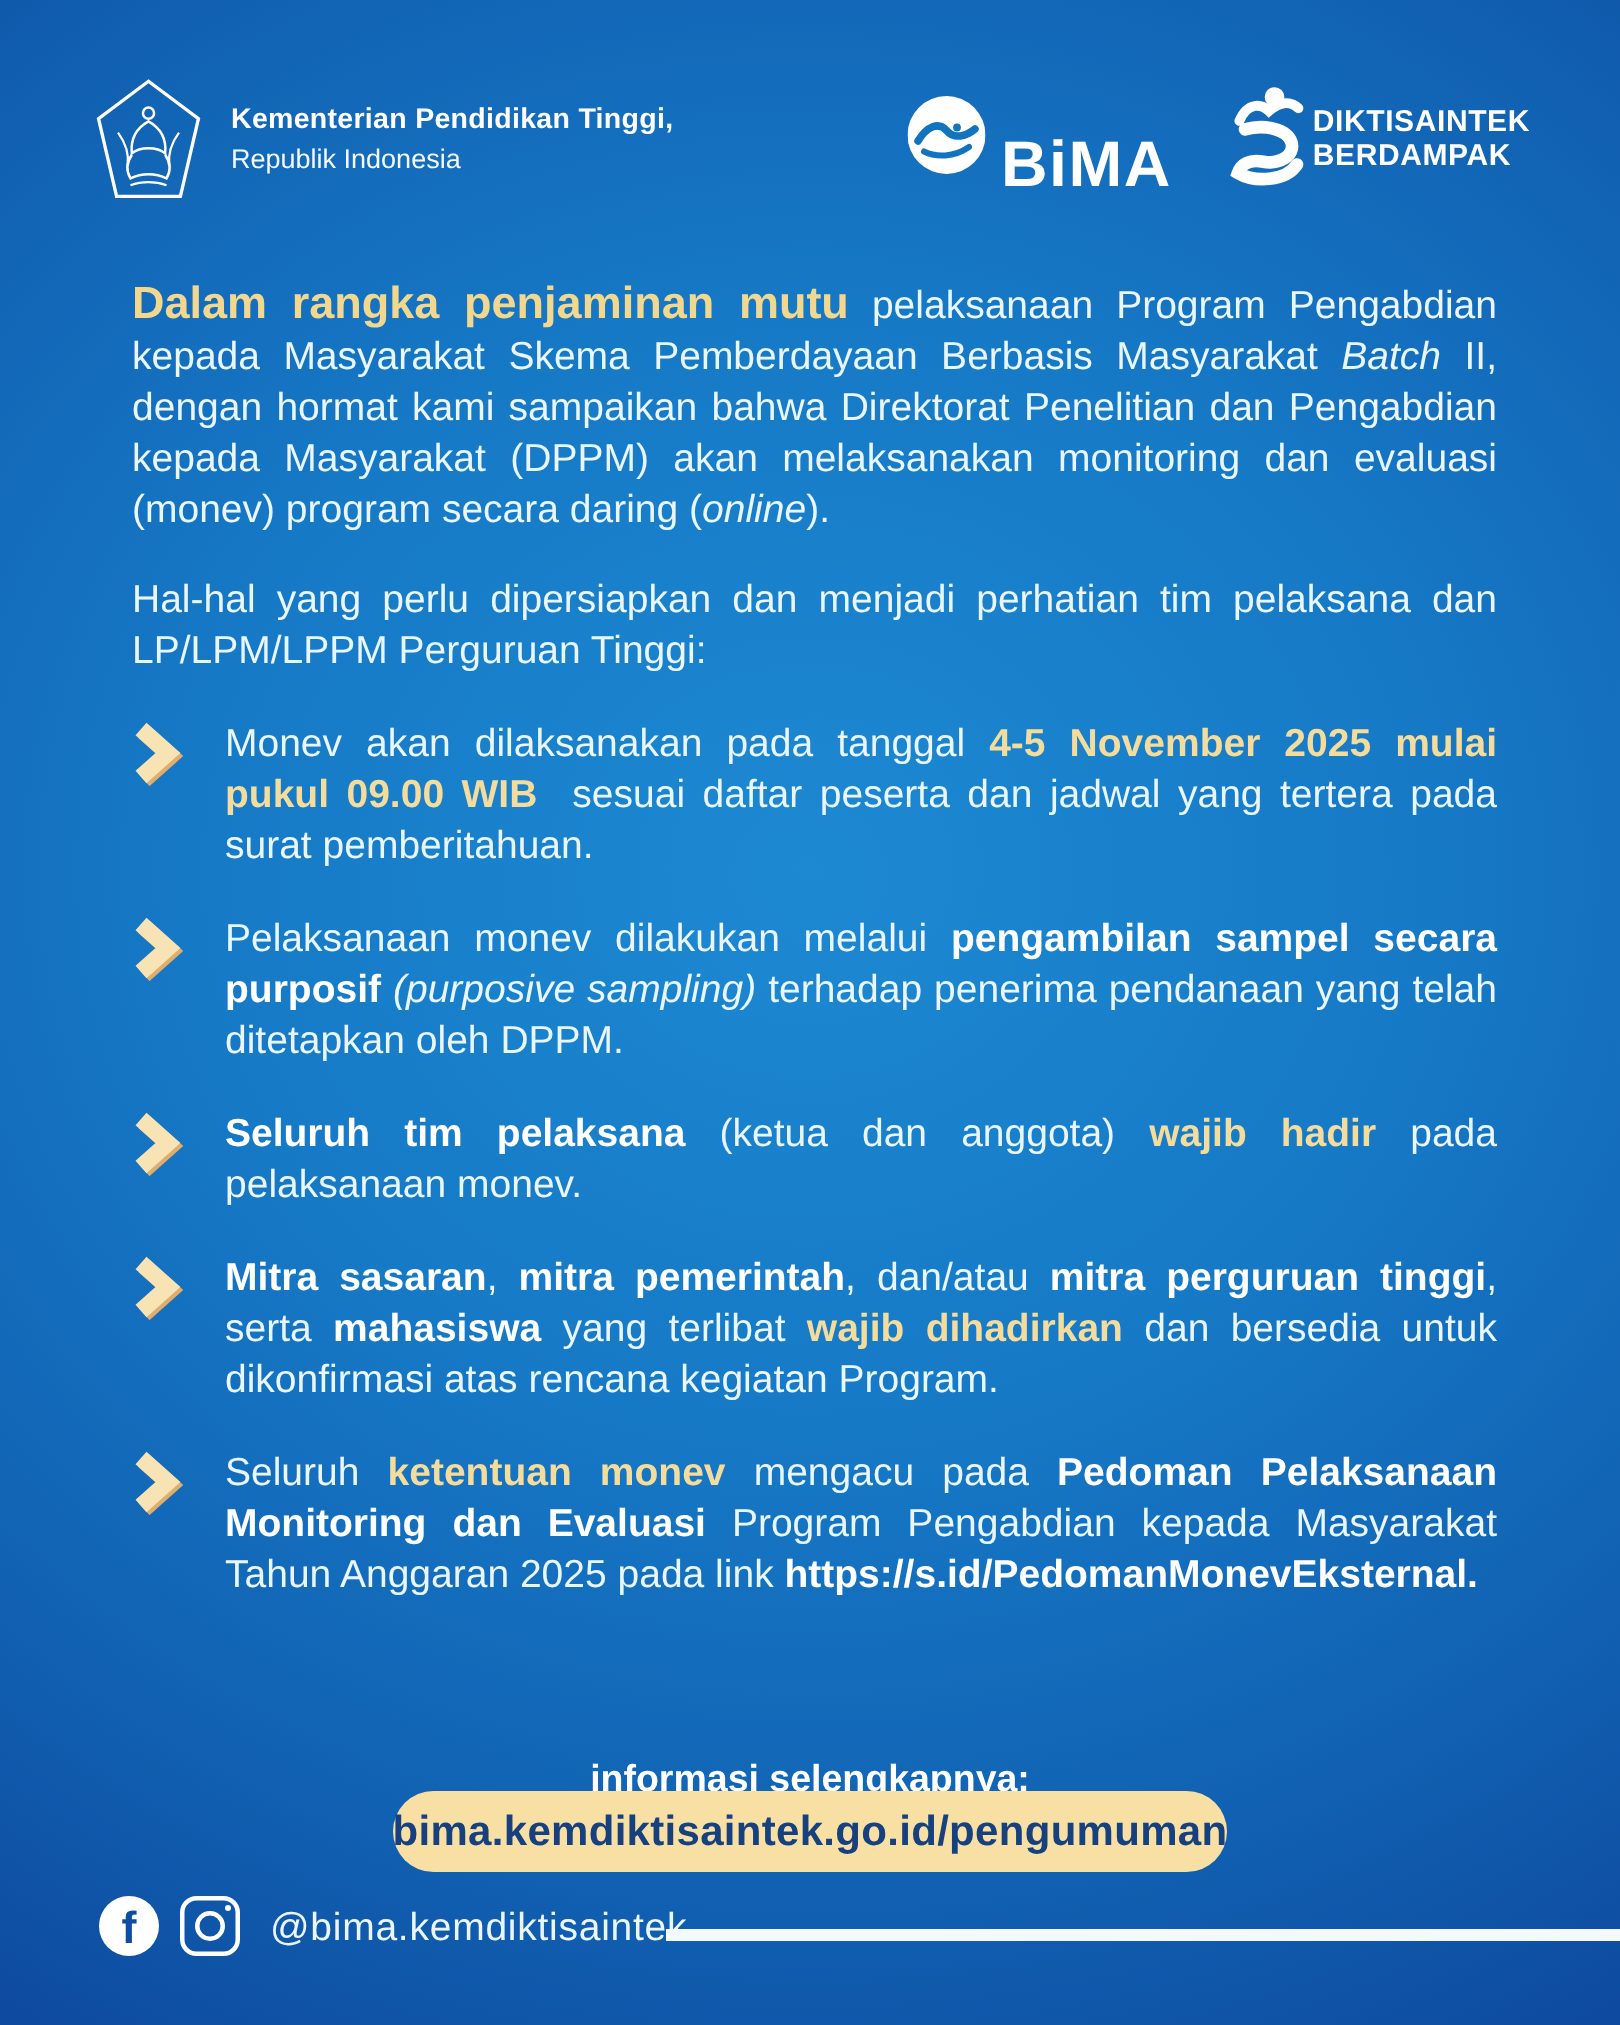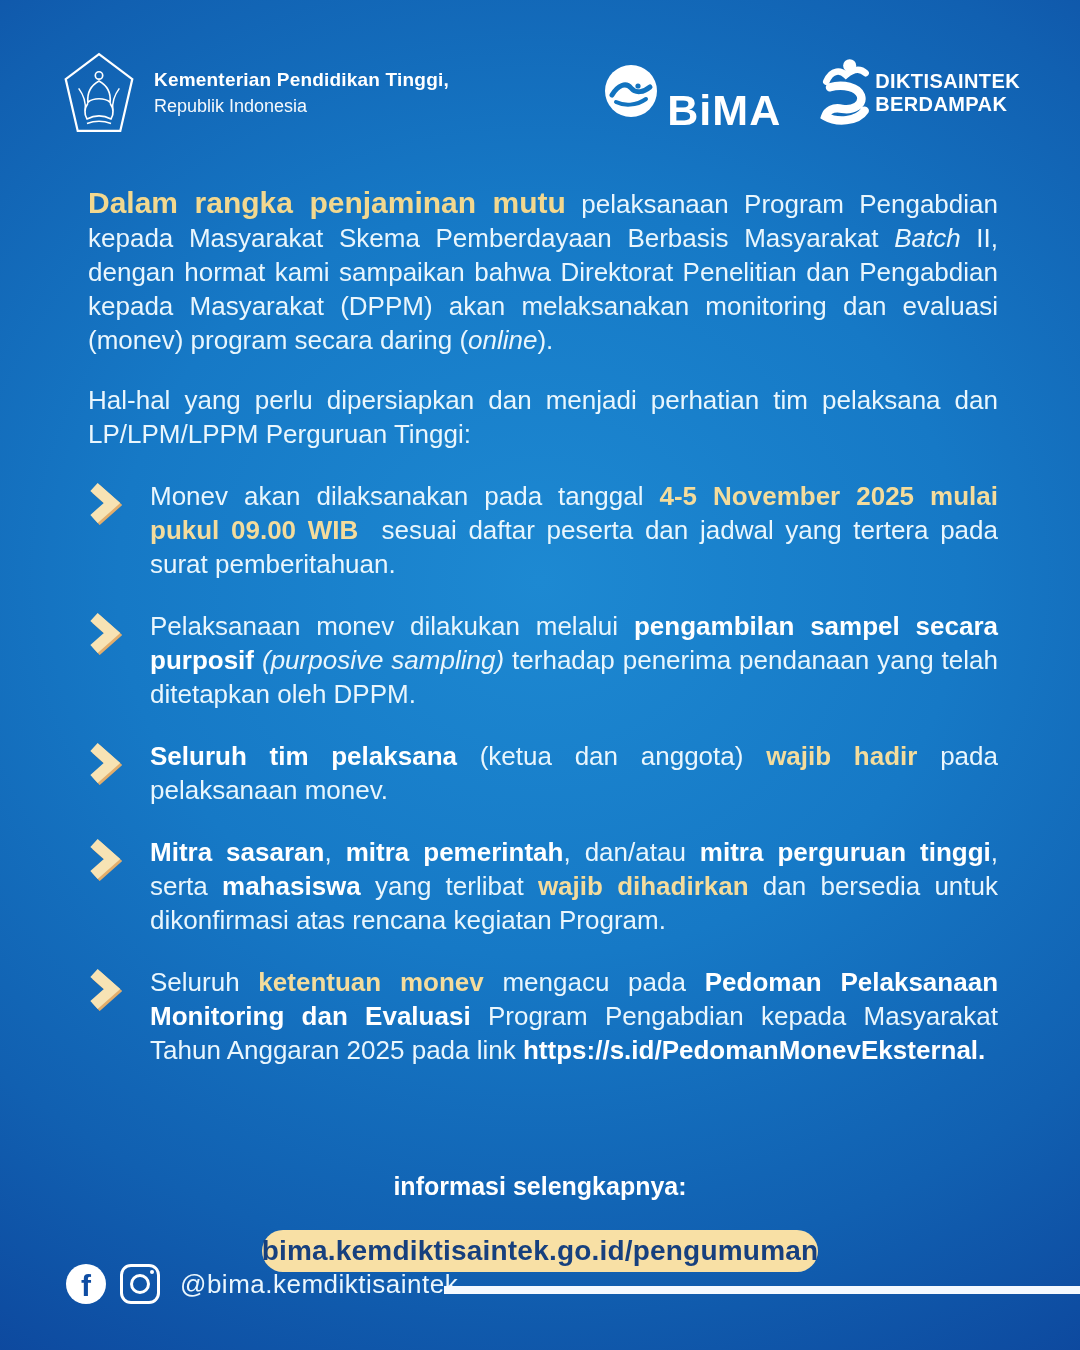--- a/index.html
+++ b/index.html
@@ -40,21 +40,21 @@
 
   .subheading{margin-top:26px;}
 
   .bullet{display:flex;margin-top:28px;}
   .chev{flex:0 0 34px;padding-top:2px;}
   .bullet .rich{flex:1;margin-left:28px;}
 
   
   .info-label{position:absolute;top:1136px;left:0;right:0;text-align:center;
               color:#ffffff;font-weight:bold;font-size:25px;margin-top:36px;}
-  .pill{position:absolute;top:1230px;left:262px;width:556px;height:42px;
+  .pill{position:absolute;top:1194px;left:262px;width:556px;height:54px;
         background:#f8e0a5;border-radius:28px;display:flex;align-items:center;justify-content:center;
         color:#17407e;font-weight:bold;font-size:28px;letter-spacing:.2px;cursor:pointer;}
 
   .social{position:absolute;left:66px;top:1264px;display:flex;align-items:center;gap:14px;}
   .fb{width:40px;height:40px;border-radius:50%;background:#ffffff;display:flex;
       align-items:center;justify-content:center;cursor:pointer;}
   .fb span{color:#0f4da3;font-weight:bold;font-size:30px;line-height:1;margin-top:4px;}
   .ig{width:34px;height:34px;border:3px solid #ffffff;border-radius:11px;position:relative;cursor:pointer;}
   .ig::before{content:"";position:absolute;left:7px;top:7px;width:14px;height:14px;
               border:3px solid #ffffff;border-radius:50%;}

